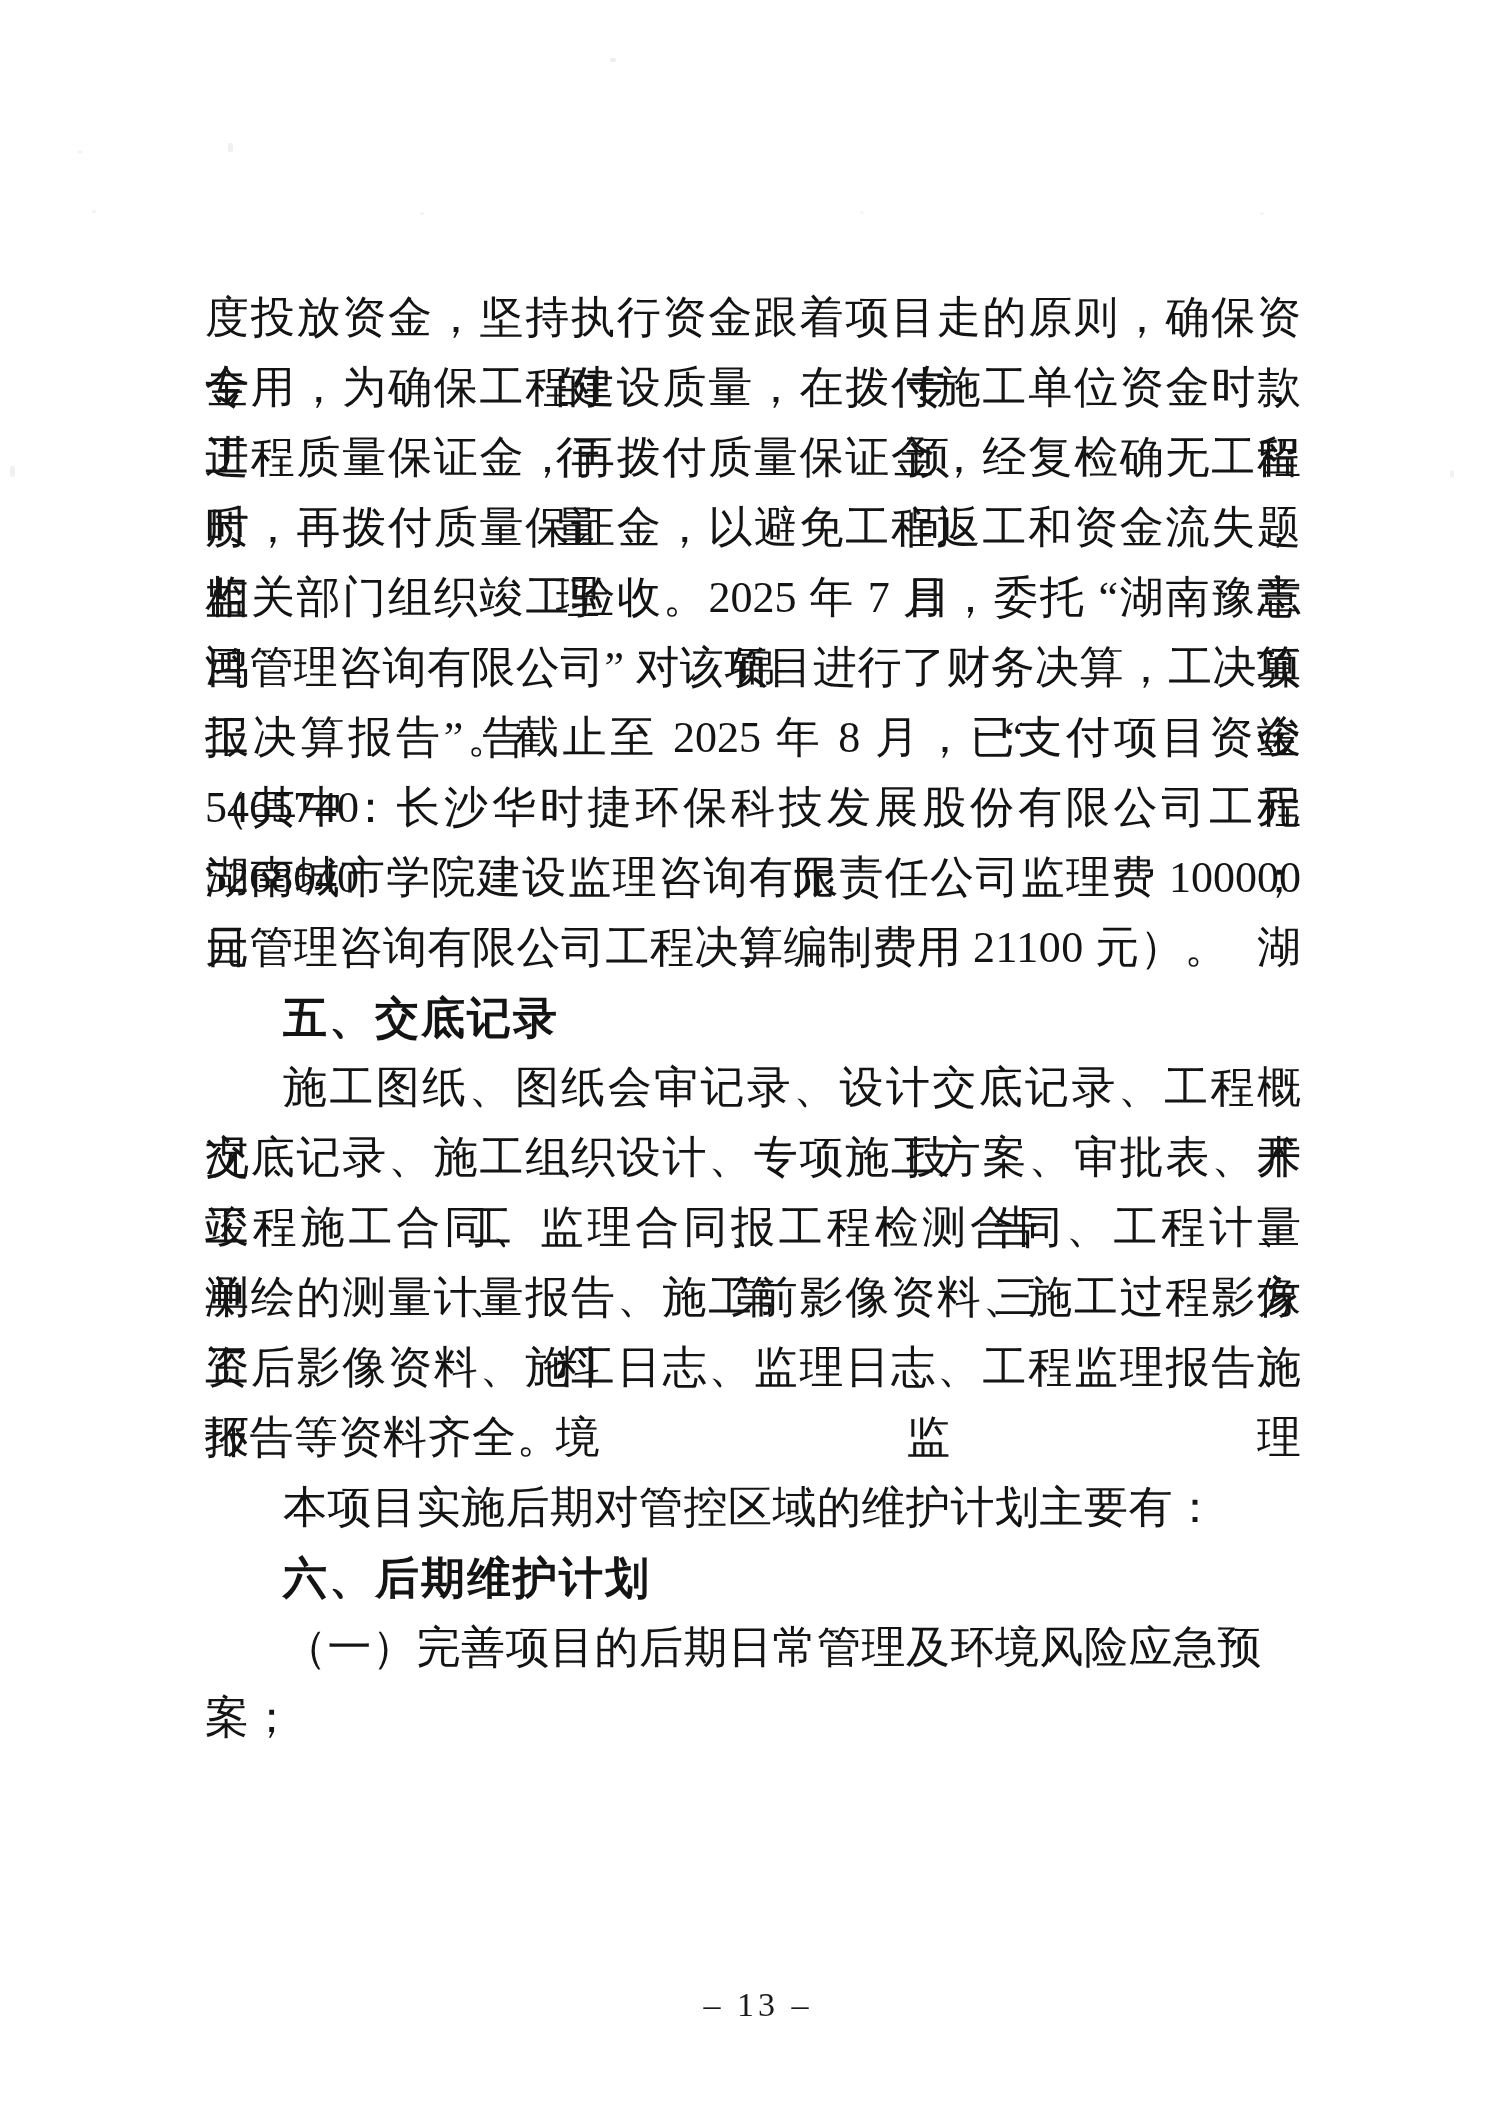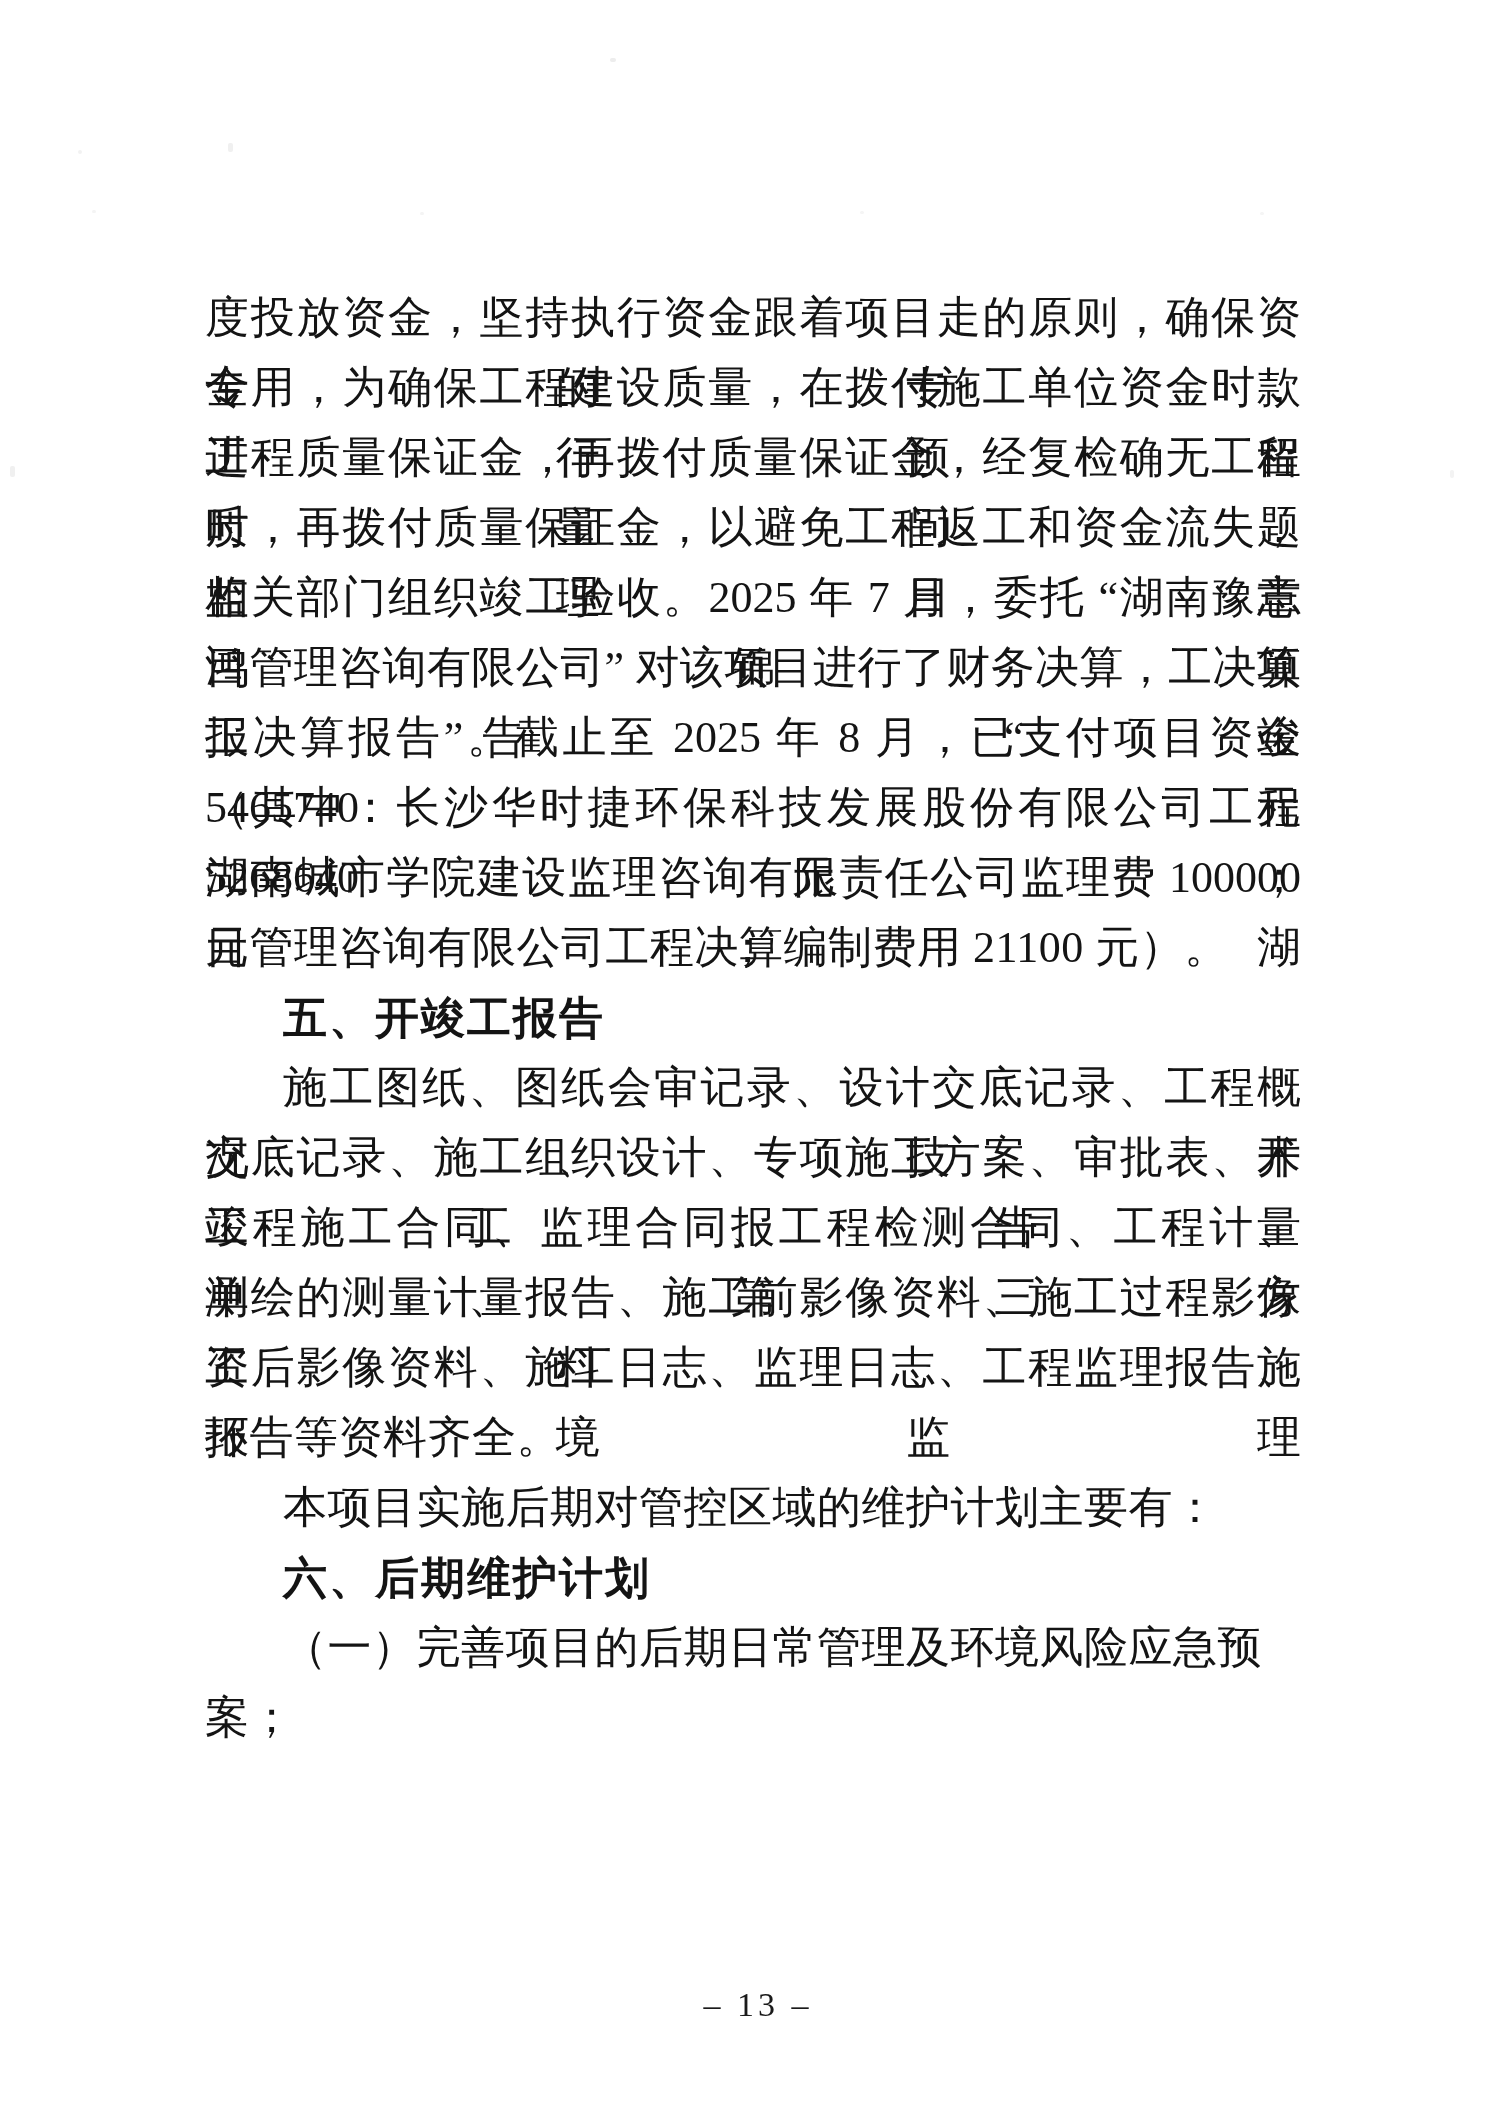--- a/index.html
+++ b/index.html
@@ -95,21 +95,21 @@
     <div class="line justify">度投放资金，坚持执行资金跟着项目走的原则，确保资金的专款</div>
     <div class="line justify">专用，为确保工程建设质量，在拨付施工单位资金时，进行预留</div>
     <div class="line justify">工程质量保证金，再拨付质量保证金，经复检确无工程质量问题</div>
     <div class="line justify">时，再拨付质量保证金，以避免工程返工和资金流失，监理日志</div>
     <div class="line justify">相关部门组织竣工验收。2025 年 7 月，委托 “湖南豫章鸿锦项</div>
     <div class="line justify">目管理咨询有限公司” 对该项目进行了财务决算，工决算报告 “竣</div>
     <div class="line justify">工决算报告”。截止至 2025 年 8 月，已支付项目资金 5465740 元</div>
     <div class="line justify">（其中：长沙华时捷环保科技发展股份有限公司工程 5268640 元；</div>
     <div class="line justify">湖南城市学院建设监理咨询有限责任公司监理费 100000 元； 湖</div>
     <div class="line">目管理咨询有限公司工程决算编制费用 21100 元）。</div>
-    <div class="line heading indent">五、开竣工报告</div>
+    <div class="line heading indent">五、交底记录</div>
     <div class="line justify indent">施工图纸、图纸会审记录、设计交底记录、工程概况、技术</div>
     <div class="line justify">交底记录、施工组织设计、专项施工方案、审批表、开竣工报告、</div>
     <div class="line justify">工程施工合同、监理合同、工程检测合同、工程计量单、第三方</div>
     <div class="line justify">测绘的测量计量报告、施工前影像资料、施工过程影像资料、施</div>
     <div class="line justify">工后影像资料、施工日志、监理日志、工程监理报告、环境监理</div>
     <div class="line">报告等资料齐全。</div>
     <div class="line indent">本项目实施后期对管控区域的维护计划主要有：</div>
     <div class="line heading indent">六、后期维护计划</div>
     <div class="line indent">（一）完善项目的后期日常管理及环境风险应急预案；</div>
   </main>

